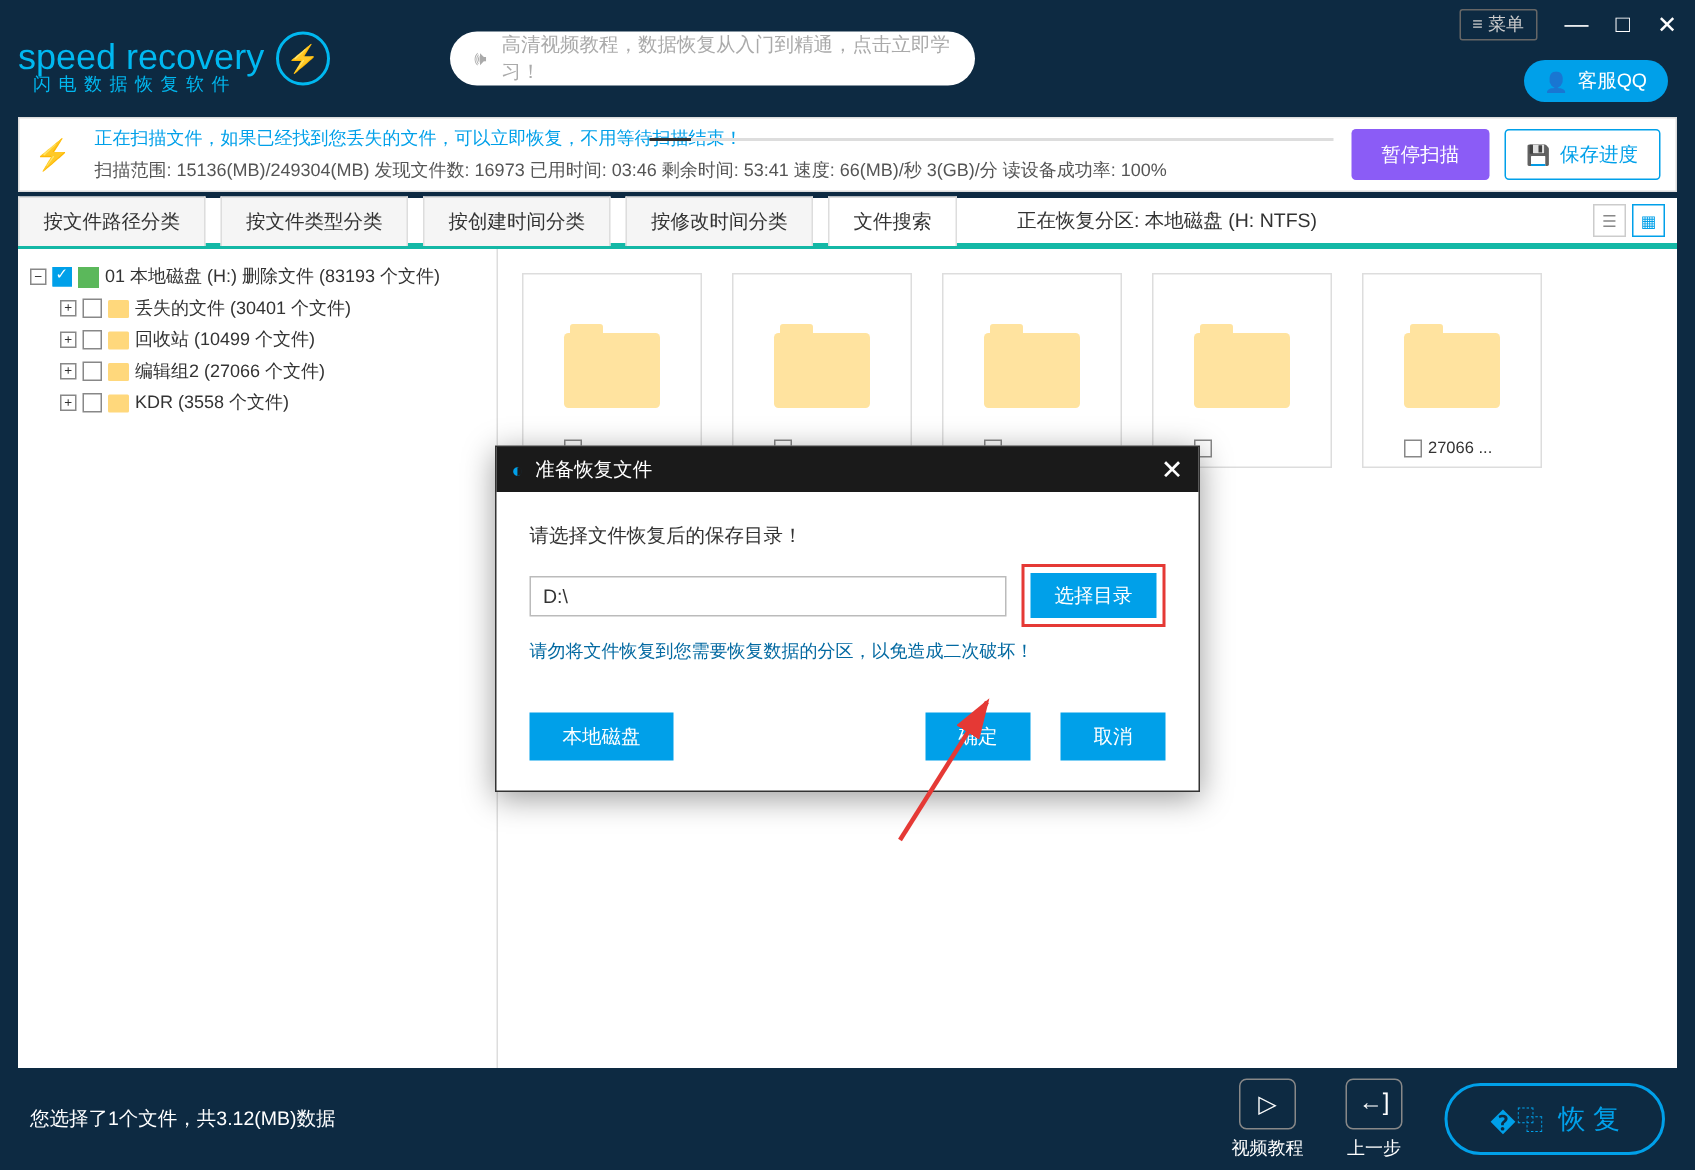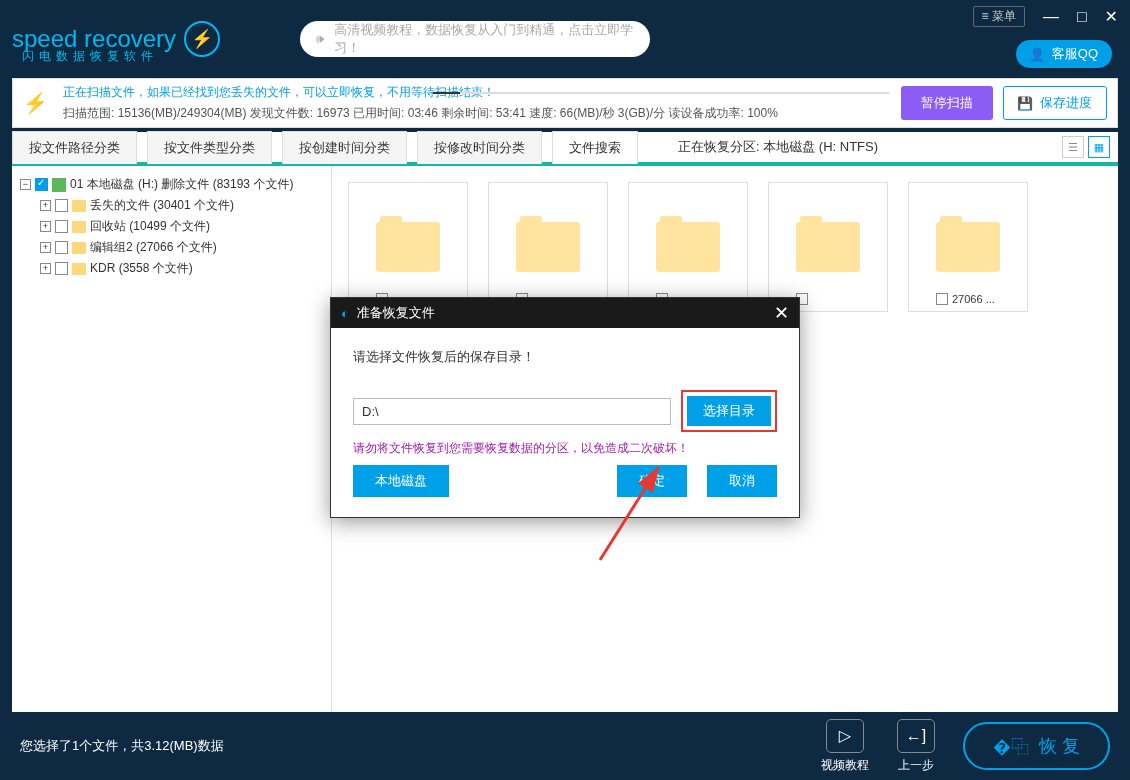--- a/index.html
+++ b/index.html
@@ -58,26 +58,26 @@
 .file-check.checked::after { content: "✓"; color: #fff; font-size: 9px; position: absolute; top: -2px; left: 1px; }
 .exe-icon { width: 50px; height: 42px; border: 1px solid #888; background: #fff; display: flex; align-items: center; justify-content: center; }
 .exe-inner { width: 24px; height: 24px; background: #0078d7; }
 
 
 .modal { position: absolute; left: 330px; top: 297px; width: 470px; background: #fff; border: 1px solid #333; box-shadow: 0 4px 20px rgba(0,0,0,0.4); z-index: 100; }
 .modal-header { background: #1a1a1a; color: #fff; height: 30px; display: flex; align-items: center; padding: 0 10px; font-size: 13px; justify-content: space-between; }
 .modal-header-left { display: flex; align-items: center; gap: 8px; }
 .modal-close { color: #fff; font-size: 18px; cursor: pointer; }
 .modal-body { padding: 20px 22px; font-size: 13px; }
-.modal-prompt { color: #333; margin-bottom: 24px; font-family: Liberation Mono, monospace; }
+.modal-prompt { color: #333; margin-bottom: 10px; font-family: Liberation Mono, monospace; }
 .path-row { display: flex; gap: 10px; align-items: center; margin-bottom: 8px; }
 .path-input { flex: 1; border: 1px solid #bbb; padding: 5px 8px; font-size: 13px; color: #333; }
 .select-dir-wrap { border: 2px solid #e53935; padding: 4px; }
 .btn-select-dir { background: #00a0e9; color: #fff; border: none; padding: 6px 16px; font-size: 13px; }
-.modal-warn { color: #a21caf; font-size: 12px; margin-bottom: 8px; }
+.modal-warn { color: #0369a1; font-size: 12px; margin-bottom: 32px; }
 .modal-footer { display: flex; justify-content: space-between; }
 .btn-modal { background: #00a0e9; color: #fff; border: none; padding: 7px 22px; font-size: 13px; }
 .footer-right { display: flex; gap: 20px; }
 
 
 .arrow { position: absolute; z-index: 101; pointer-events: none; }
 
 
 .bottom-bar { position: absolute; bottom: 0; left: 0; right: 0; height: 68px; background: #0d2a42; display: flex; align-items: center; padding: 0 20px; color: #fff; font-size: 13px; }
 .bottom-right { margin-left: auto; display: flex; align-items: center; gap: 28px; }

